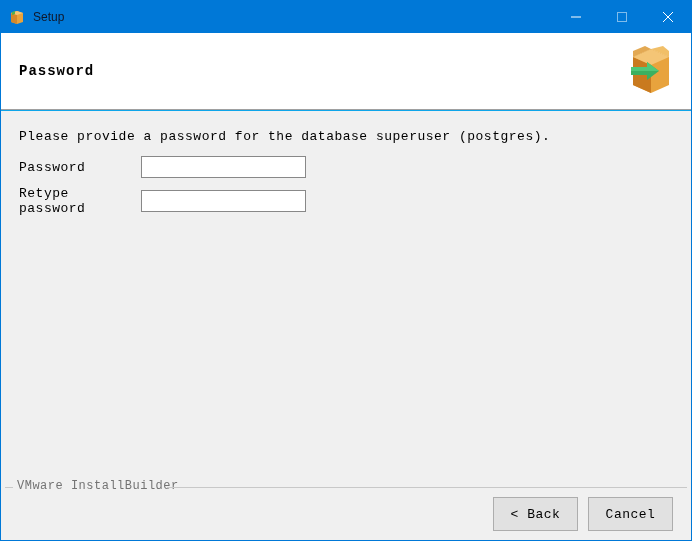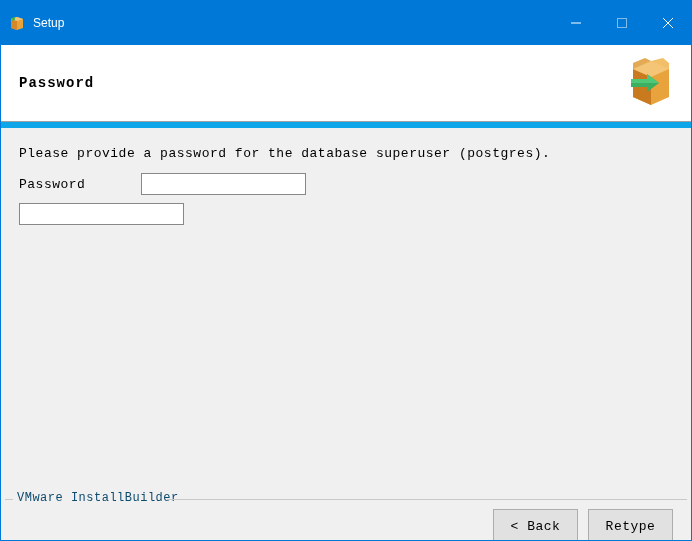--- a/index.html
+++ b/index.html
@@ -6,25 +6,25 @@
     body {
       font-family: "Courier New", monospace;
       font-size: 13px;
       background: #fff;
       width: 692px;
       height: 541px;
       overflow: hidden;
       border: 1px solid #0078d7;
     }
     .titlebar {
-      height: 44px;
+      height: 32px;
       background: #0078d7;
       display: flex;
       align-items: center;
-      color: #ffffff;
+      color: #0f172a;
       font-family: "Segoe UI", sans-serif;
       font-size: 12px;
     }
     .titlebar-icon {
       width: 16px;
       height: 16px;
       margin-left: 8px;
       margin-right: 8px;
     }
     .titlebar-title { flex: 1; }
@@ -53,21 +53,21 @@
     .header-title {
       font-weight: bold;
       font-size: 14px;
       letter-spacing: 1px;
     }
     .header-icon { margin-right: 2px; }
     .content {
       background: #f0f0f0;
       height: 377px;
       padding: 18px 18px 0 18px;
-      border-top: 6px solid #0ea5e9;
+      border-top: 1px solid #0ea5e9;
     }
     .instruction {
       margin-bottom: 12px;
       letter-spacing: 0.5px;
     }
     .form-row {
       display: flex;
       align-items: center;
       margin-bottom: 8px;
     }
@@ -92,21 +92,21 @@
       padding: 0 18px;
       position: relative;
     }
     .footer-fieldset-label {
       position: absolute;
       top: -8px;
       left: 12px;
       background: #f0f0f0;
       padding: 0 4px;
       font-size: 12px;
-      color: #0c4a6e;
+      color: #737373;
       letter-spacing: 0.5px;
     }
     .footer-line-left {
       position: absolute;
       top: 0;
       left: 4px;
       width: 8px;
       border-top: 1px solid #c8c8c8;
     }
     .footer-line {
@@ -177,24 +177,25 @@
   </div>
 </div>
 
 <div class="content">
   <div class="instruction">Please provide a password for the database superuser (postgres).</div>
   <div class="form-row">
     <div class="form-label">Password</div>
     <input type="password" class="form-input" value="" style="">
   </div>
   <div class="form-row">
+    <div class="form-label">Retype password</div>
     <input type="password" class="form-input" value="" style="">
   </div>
 </div>
 
 <div class="footer">
   <div class="footer-line-left"></div>
   <div class="footer-fieldset-label">VMware InstallBuilder</div>
   <div class="footer-line"></div>
   <div class="footer-spacer"></div>
   <button class="footer-btn">&lt; Back</button>
-  <button class="footer-btn">Retype</button>
+  <button class="footer-btn">Cancel</button>
 </div>
 
 </body></html>

